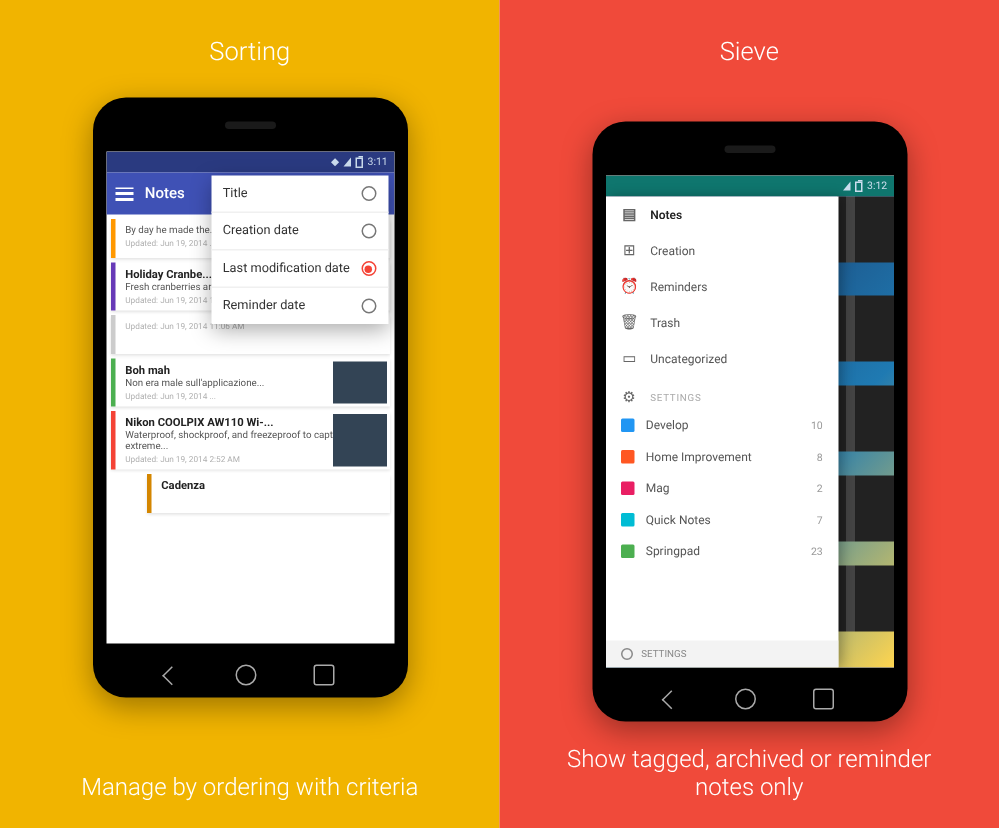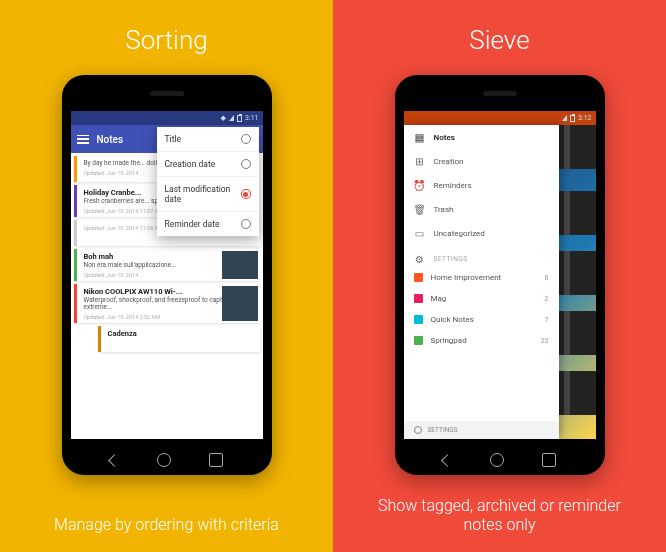--- a/index.html
+++ b/index.html
@@ -1,21 +1,21 @@
 <!DOCTYPE html>
 <html><head>
 <meta charset="utf-8">
 <style>
   * { box-sizing: border-box; margin: 0; padding: 0; }
   body { font-family: -apple-system, Roboto, Arial, sans-serif; overflow: hidden; }
   .container { display: flex; width: 666px; height: 552px; }
   .panel { flex: 1; display: flex; flex-direction: column; align-items: center; padding-top: 25px; position: relative; overflow: hidden; }
   .panel-left { background: #f1b400; }
-  .panel-right { background: #f04a3a; }
-  .panel-title { color: #fff; font-size: 26px; font-weight: 300; margin-bottom: 20px; }
+  .panel-right { background: #f04a3a; gap: 16px; }
+  .panel-title { color: #fff; font-size: 17px; font-weight: 300; margin-bottom: 20px; }
   .panel-caption { color: #fff; font-size: 16px; font-weight: 300; text-align: center; position: absolute; bottom: 18px; left: 0; right: 0; padding: 0 10px; white-space: pre-line; }
 
   
   .phone { width: 210px; height: 400px; background: #000; border-radius: 22px; padding: 36px 9px 36px 9px; position: relative; box-shadow: 0 6px 20px rgba(0,0,0,0.35); }
   .speaker { position: absolute; top: 16px; left: 50%; transform: translateX(-50%); width: 34px; height: 5px; background: #1a1a1a; border-radius: 3px; }
   .screen { width: 100%; height: 100%; background: #fff; overflow: hidden; position: relative; font-size: 8px; }
   .navbar { position: absolute; bottom: 8px; left: 0; right: 0; display: flex; justify-content: space-around; align-items: center; padding: 0 30px; }
   .navbtn { width: 14px; height: 14px; border: 1.4px solid #aaa; }
   .nav-back { border: none; border-left: 1.4px solid #aaa; border-bottom: 1.4px solid #aaa; transform: rotate(45deg); width: 9px; height: 9px; }
   .nav-home { border-radius: 50%; }
@@ -40,21 +40,21 @@
   .note .b { font-size: 6.5px; color: #555; line-height: 1.2; margin-top: 1px; }
   .note .ts { font-size: 5.5px; color: #b0b0b0; margin-top: 2px; }
   .note .thumb { position: absolute; right: 2px; top: 2px; bottom: 2px; width: 36px; background: #345; }
   .nborder-orange { border-left-color: #ff9800; }
   .nborder-purple { border-left-color: #673ab7; }
   .nborder-green { border-left-color: #4caf50; }
   .nborder-red { border-left-color: #f44336; }
   .nborder-amber { border-left-color: #d48600; margin-left: 24px; }
 
   
-  .popup { position: absolute; top: 16px; left: 86px; right: 4px; background: #fff; box-shadow: 0 4px 14px rgba(0,0,0,0.35); z-index: 5; }
+  .popup { position: absolute; top: 16px; left: 70px; right: 4px; background: #fff; box-shadow: 0 4px 14px rgba(0,0,0,0.35); z-index: 5; }
   .poprow { display: flex; align-items: center; justify-content: space-between; padding: 7px 8px; font-size: 8.5px; color: #333; border-bottom: 1px solid #f0f0f0; }
   .poprow:last-child { border-bottom: none; }
   .radio { width: 10px; height: 10px; border: 1.4px solid #777; border-radius: 50%; display: flex; align-items: center; justify-content: center; }
   .radio.sel { border-color: #f44336; }
   .radio.sel::after { content:''; width: 5px; height: 5px; background: #f44336; border-radius: 50%; }
 
   
   .wall { position:absolute; top:14px; left:0; right:0; bottom:0; background: linear-gradient(135deg,#1b2a5a 0%,#1f7ab2 60%,#ffd54f 100%); }
   .drawer { position: absolute; left: 0; top: 14px; bottom: 0; width: 155px; background: #fff; box-shadow: 2px 0 8px rgba(0,0,0,0.3); overflow: hidden; }
   .drow { display: flex; align-items: center; gap: 8px; padding: 6px 10px; font-size: 8px; color: #555; }
@@ -157,21 +157,21 @@
     <div class="panel-caption">Manage by ordering with criteria</div>
   </div>
 
   <div class="panel panel-right">
     <div class="panel-title">Sieve</div>
 
     <div class="phone">
       <div class="speaker"></div>
       <div class="screen">
 
-        <div class="status" style="background:#c2410c">
+        <div class="status" style="background:#0f766e">
           <span class="sig"></span>
           <span class="batt"></span>
           <span>3:12</span>
         </div>
 
         <div class="wall"></div>
         <div class="stripe" style="top:14px"></div>
         <div class="stripe" style="top:80px"></div>
         <div class="stripe" style="top:140px"></div>
         <div class="stripe" style="top:200px"></div>
@@ -196,20 +196,25 @@
             </div>
             <div class="drow">
               <span class="ico">▭</span>
               <span>Uncategorized</span>
             </div>
             <div class="drow sec">
               <span class="ico">⚙</span>
               <span>SETTINGS</span>
             </div>
             <div class="drow">
+              <span class="tagbox tb-blue"></span>
+              <span>Develop</span>
+              <span class="cnt">10</span>
+            </div>
+            <div class="drow">
               <span class="tagbox tb-orange"></span>
               <span>Home Improvement</span>
               <span class="cnt">8</span>
             </div>
             <div class="drow">
               <span class="tagbox tb-mag"></span>
               <span>Mag</span>
               <span class="cnt">2</span>
             </div>
             <div class="drow">

